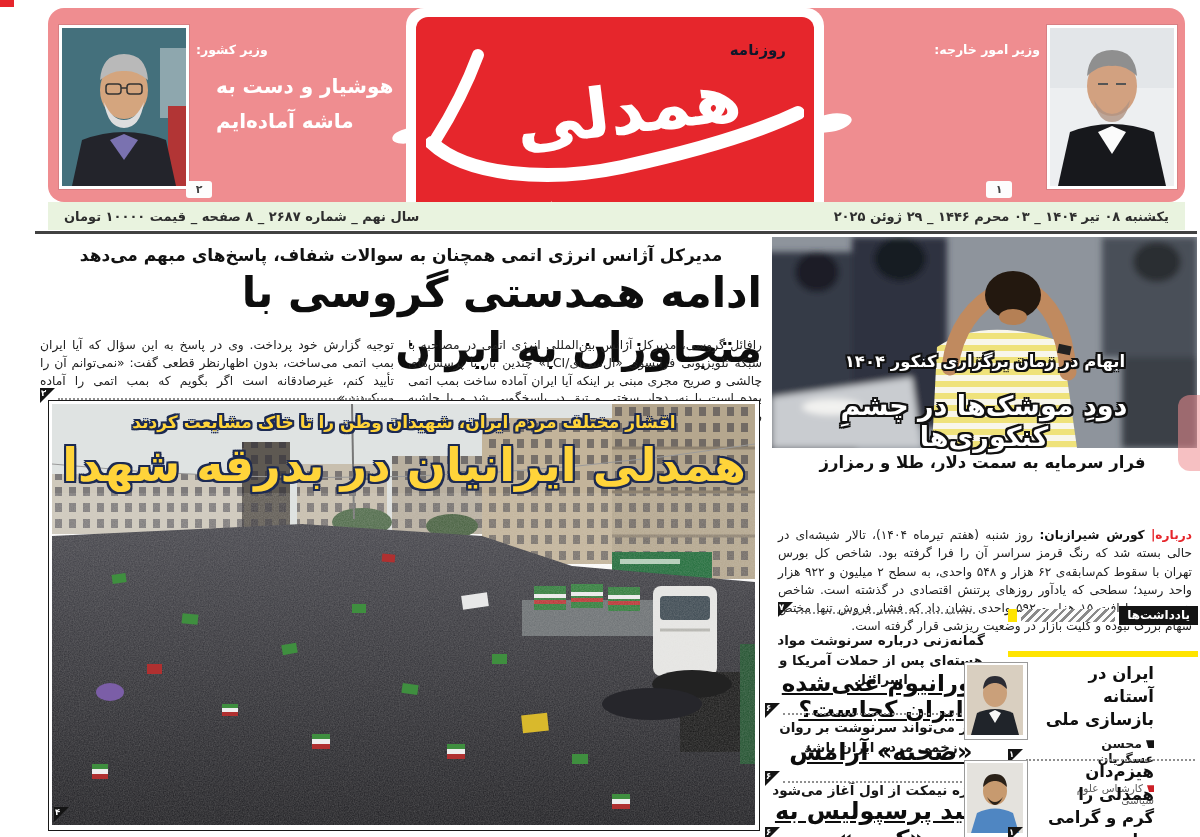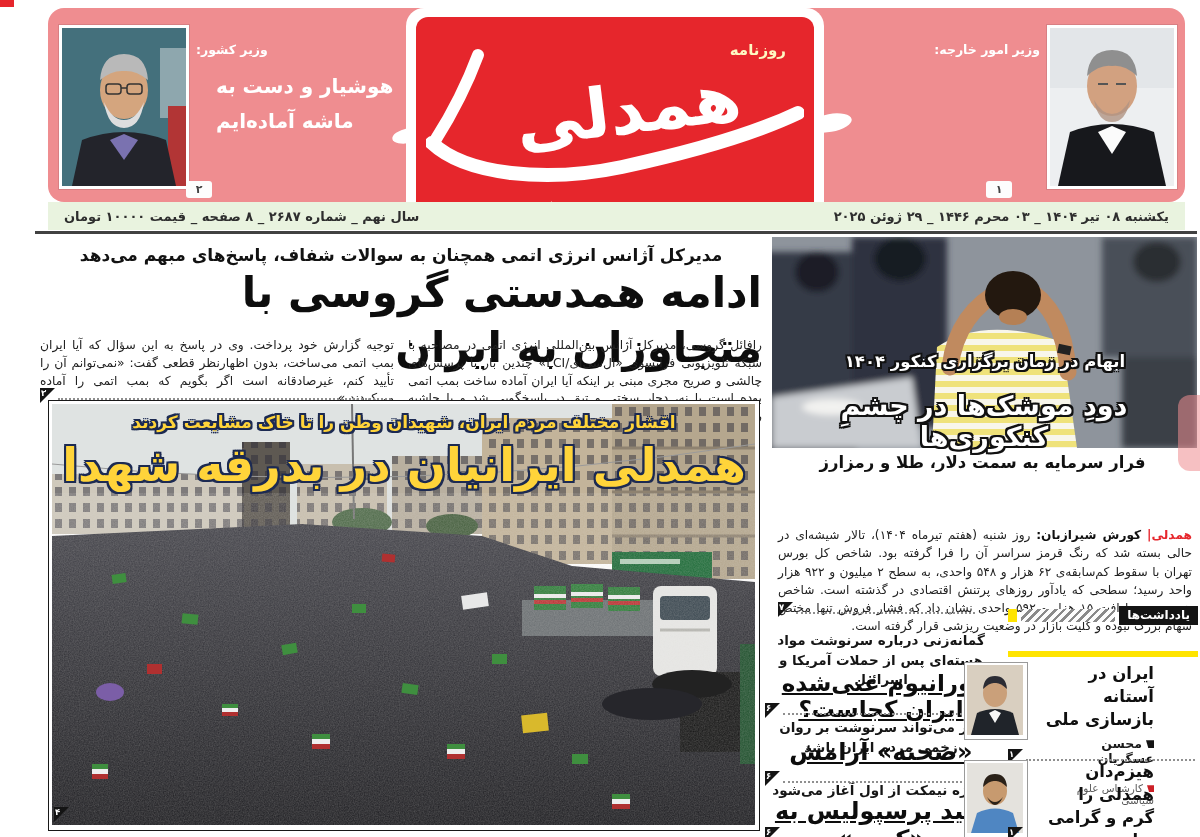--- a/index.html
+++ b/index.html
@@ -11,21 +11,21 @@
   
   .salmon-band { left:48px; top:8px; width:1137px; height:194px; background:#ef8d90; border-radius:16px; }
   .corner-printmark { left:0; top:0; width:14px; height:7px; background:#e6262c; }
   .photo-frame { background:#fff; padding:3px; border:1px solid #d87f83; }
   .mast-caption { color:#fff; font-size:12.5px; font-weight:bold; direction:rtl; }
   .mast-headline { color:#fff; font-size:20px; font-weight:bold; line-height:1.75; direction:rtl; margin-top:12px; }
   .badge-box { width:26px; height:17px; background:#fdfdfd; border-radius:3px; color:#444;
                font-size:11px; font-weight:bold; text-align:center; line-height:17px; }
   .logo-white-box { left:406px; top:8px; width:418px; height:223px; background:#fff; border-radius:18px; }
   .logo-red-box { left:416px; top:17px; width:398px; height:205px; background:#e6262c; border-radius:12px; overflow:visible; }
-  .logo-type-label { position:absolute; top:24px; right:28px; color:#fef9c3; font-size:15px; font-weight:bold; direction:rtl; }
+  .logo-type-label { position:absolute; top:24px; right:28px; color:#0f172a; font-size:15px; font-weight:bold; direction:rtl; }
   .logo-tagline { position:absolute; bottom:9px; left:0; width:100%; text-align:center; color:#fff;
                   font-size:10.5px; direction:rtl; }
   .swoosh-tip { background:#fff; border-radius:50%; }
 
   
   .date-strip { left:48px; top:202px; width:1137px; height:28px; background:#e9f3df;
                 display:flex; justify-content:space-between; align-items:center; padding:0 16px;gap:32px; }
   .date-strip div { font-size:13px; font-weight:bold; color:#2e2e2e; direction:rtl; }
   .main-rule { left:35px; top:231px; width:1162px; height:3px; background:#414141; }
 
@@ -309,21 +309,21 @@
       <ellipse cx="241" cy="58" rx="28" ry="24" fill="#23180f"></ellipse>
       <ellipse cx="241" cy="80" rx="14" ry="8" fill="#b58055"></ellipse>
     </svg>
   </div>
   <div class="abs konkur-kicker white-outline">ابهام در زمان برگزاری کنکور ۱۴۰۴</div>
   <div class="abs konkur-headline white-outline">دودِ موشک‌ها در چشمِ کنکوری‌ها</div>
   <div class="abs salmon-tab"></div>
 
   <div class="abs bourse-kicker">فرار سرمایه به سمت دلار، طلا و رمزارز</div>
   <div class="abs bourse-body">
-    <span class="brand">همدلی|</span>
+    <span class="brand">درباره|</span>
     <span class="author">کورش شیرازبان:</span>
     <span> روز شنبه (هفتم تیرماه ۱۴۰۴)، تالار شیشه‌ای در حالی بسته شد که رنگ قرمز سراسر آن را فرا گرفته بود. شاخص کل بورس تهران با سقوط کم‌سابقه‌ی ۶۲ هزار و ۵۴۸ واحدی، به سطح ۲ میلیون و ۹۲۲ هزار واحد رسید؛ سطحی که یادآور روزهای پرتنش اقتصادی در گذشته است. شاخص هم‌وزن نیز با افت ۱۵ هزار و ۵۹۲ واحدی نشان داد که فشار فروش تنها مختص سهام بزرگ نبوده و کلیت بازار در وضعیت ریزشی قرار گرفته است.</span>
   </div>
   <div class="abs sep-row bourse-sep">
     <div class="corner-marker">
       <span>۷</span>
     </div>
     <div class="sep-dots"></div>
   </div>
 

